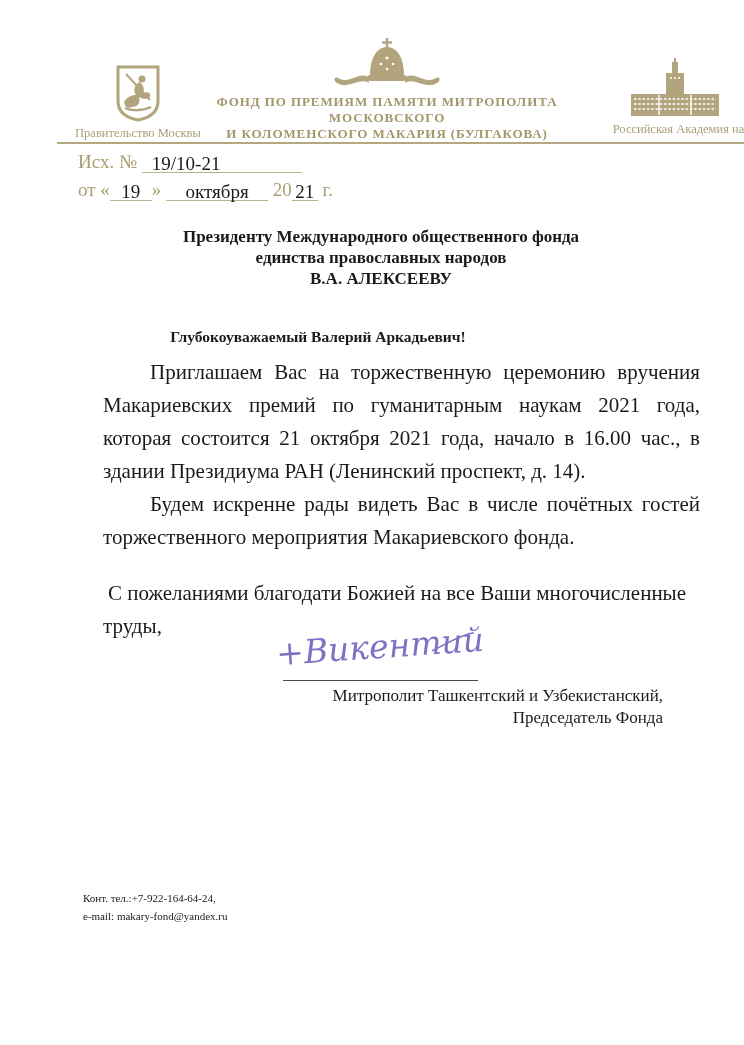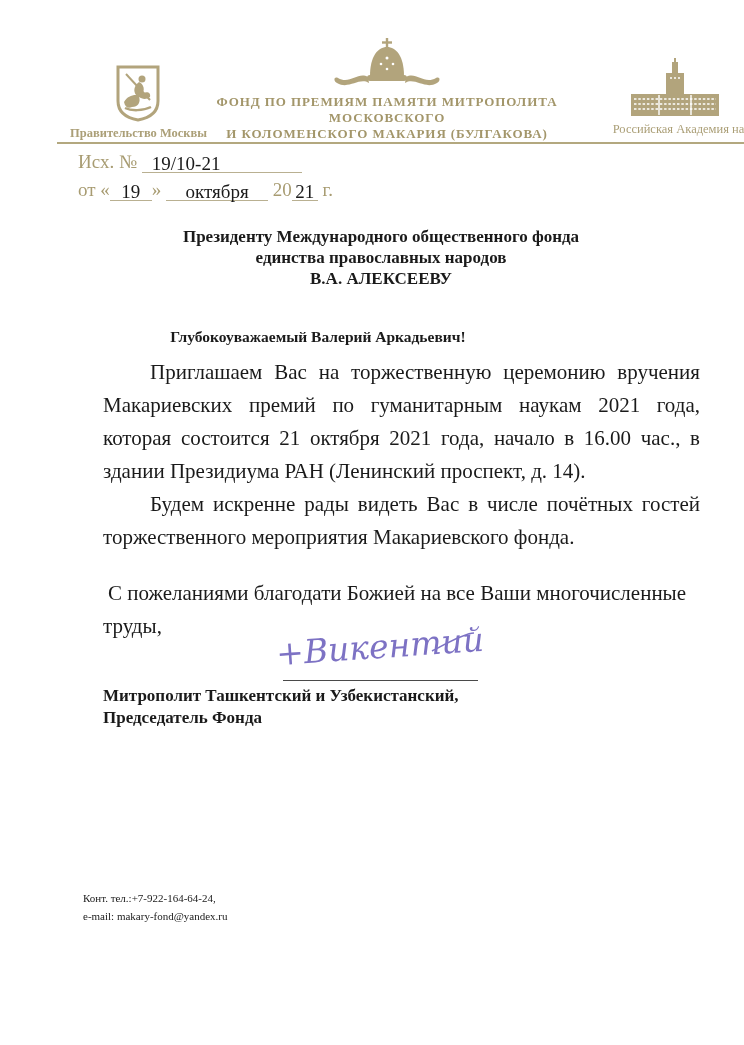--- a/index.html
+++ b/index.html
@@ -7,21 +7,21 @@
     position:relative;
     width:744px;height:1045px;
     background:#ffffff;
     margin:0 auto;
     font-family:"Liberation Serif", serif;
     color:#1a1a1a;
     overflow:hidden;
   }
   
   .gold{color:#a89c72;}
-  .logo-left-wrap{position:absolute;left:70px;top:64px;width:136px;text-align:center;font-weight:bold;}
+  .logo-left-wrap{position:absolute;left:70px;top:64px;width:136px;text-align:center;}
   .logo-right-wrap{position:absolute;left:594px;top:58px;width:162px;text-align:right;}
   .logo-caption{font-size:12.5px;color:#ab9f77;margin-top:4px;white-space:nowrap;}
   .center-wrap{position:absolute;left:157px;top:36px;width:460px;text-align:center;}
   .church-line{font-size:12.5px;color:#ab9f77;margin-top:2px;}
   .fund-line{font-size:13px;font-weight:bold;color:#a3966a;letter-spacing:0.9px;line-height:16px;}
   .head-rule{position:absolute;left:57px;top:142px;width:687px;height:2px;background:#b3a87f;}
   
   .ref{position:absolute;left:78px;top:151px;font-size:19px;color:#a99e7c;}
   .ref-row{margin-bottom:6px;white-space:nowrap;}
   .fill{display:inline-block;border-bottom:1px solid #b9b091;color:#1a1a1a;text-align:center;
@@ -39,22 +39,22 @@
   .body-text{position:absolute;left:103px;top:356px;width:597px;font-size:21px;line-height:33px;}
   .body-text p{margin:0;text-align:justify;text-indent:47px;}
   .body-text p.p2{margin-top:0;}
   .body-text p.closing{margin-top:23px;text-indent:5px;text-align:left;}
   
   .sig-hand{position:absolute;left:270px;top:627px;width:220px;text-align:center;
             font-family:"DejaVu Serif", serif;font-style:italic;font-size:33px;
             color:#7d72c4;transform:rotate(-4deg);white-space:nowrap;}
   .sig-flourish{position:absolute;left:430px;top:631px;width:46px;height:22px;}
   .sig-line{position:absolute;left:283px;top:680px;width:195px;border-top:1.6px solid #4a4a4a;}
-  .sig-titles{position:absolute;left:103px;top:685px;width:560px;text-align:left;
-              font-weight:bold;font-size:17px;line-height:22px;}
+  .sig-titles{position:absolute;left:103px;top:685px;width:560px;text-align:right;
+              font-weight:normal;font-size:17px;line-height:22px;}
   
   .footer{position:absolute;left:83px;top:889px;font-size:11px;line-height:18px;}
   svg{display:block;margin:0 auto;}
 </style>
 </head>
 <body>
 
 <div class="page">
 
   <div class="logo-left-wrap">

